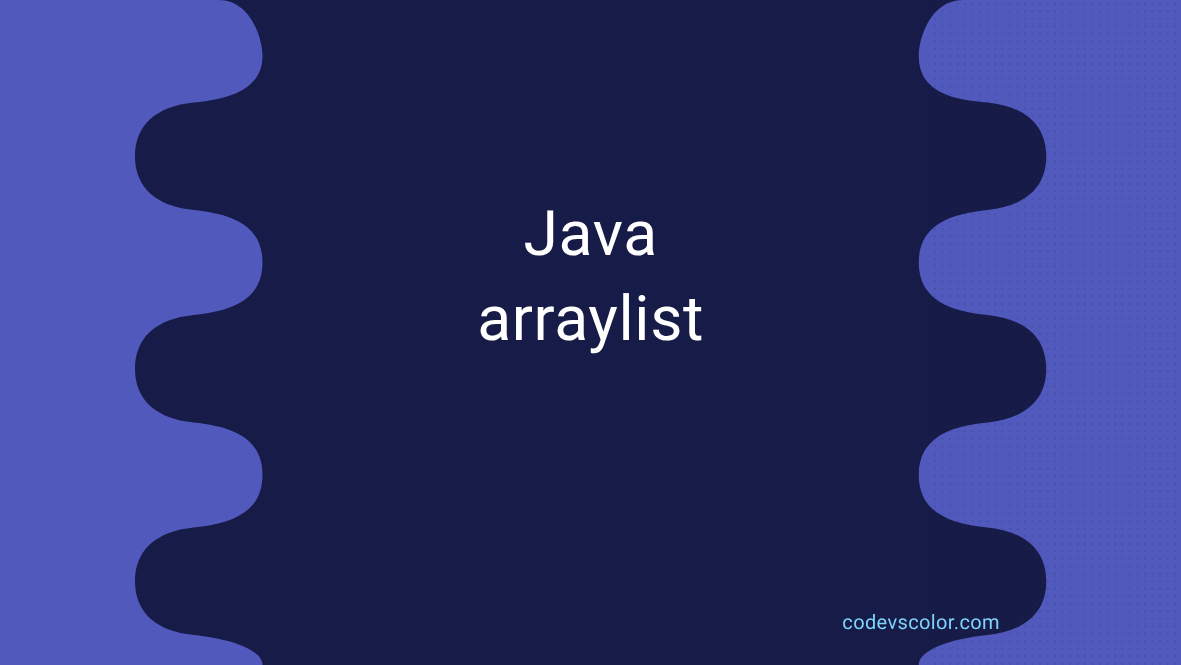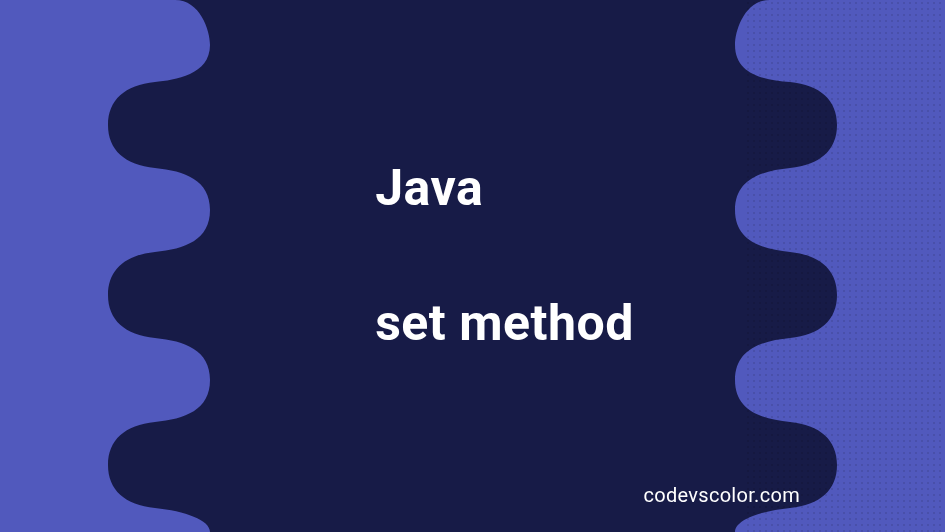--- a/index.html
+++ b/index.html
@@ -39,32 +39,32 @@
       opacity: 0.4;
     }
     .title-text {
       position: absolute;
       top: 50%;
       left: 50%;
       transform: translate(-50%, -55%);
       z-index: 3;
       color: #ffffff;
       font-size: 50px;
-      font-weight: 700;
+      font-weight: 400;
+      text-align: center;
       line-height: 1.35;
       letter-spacing: 0.5px;
-      margin-left: 32px;
     }
     .watermark {
       position: absolute;
       bottom: 25px;
       right: 145px;
       z-index: 3;
-      color: #ffffff;
-      font-size: 20px;
+      color: #7dd3fc;
+      font-size: 16px;
       font-weight: 400;
       letter-spacing: 0.3px;
     }
   </style>
 </head>
 <body>
 
 <div class="container">
 
   <svg class="dark-shape" viewBox="0 0 945 532" preserveAspectRatio="none">
@@ -98,19 +98,19 @@
       C 765 80 735 75 735 45
       C 735 30 745 0 770 0
       Z
     "></path>
   </svg>
 
   <div class="dots-overlay"></div>
 
   <div class="title-text">
     <span>Java</span><br>
+    <span>arraylist</span><br>
     <br>
-    <span>set method</span><br>
   </div>
 
   <div class="watermark">codevscolor.com</div>
 
 </div>
 
 </body></html>

